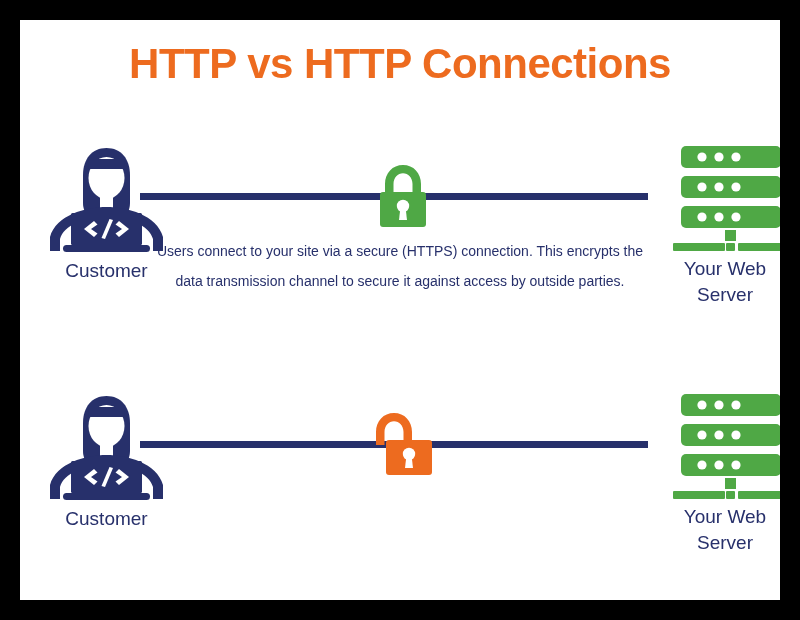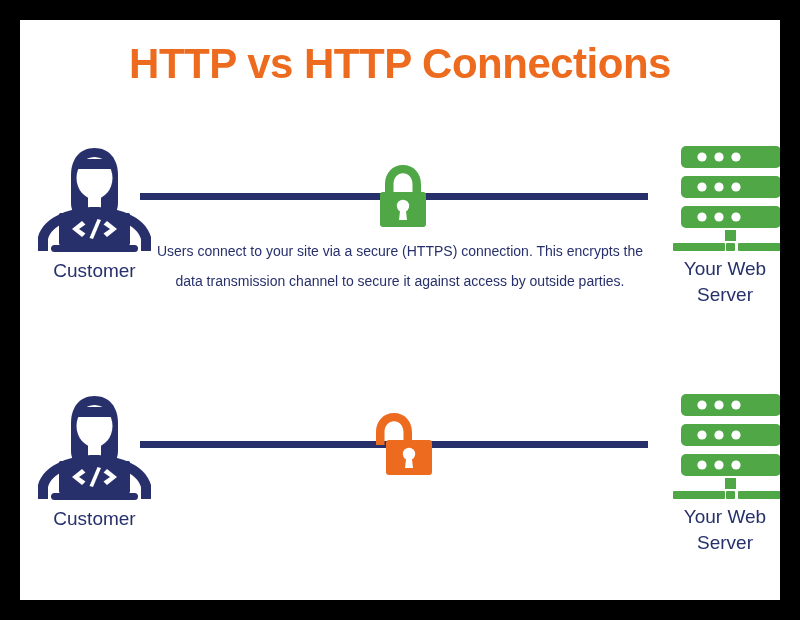--- a/index.html
+++ b/index.html
@@ -66,21 +66,21 @@
     width: 508px;
     height: 7px;
     background: #27306B;
   }
   #conn-line-https { top: 173px; }
   #conn-line-http  { top: 421px; }
 
   
   .customer-block {
     position: absolute;
-    left: 2px;
+    left: 14px;
     width: 145px;
     text-align: center;
   }
   #customer-block-https { top: 125px; }
   #customer-block-http  { top: 373px; }
 
   .customer-icon { width: 145px; height: 112px; display: block; }
 
   .customer-label {
     margin-top: 1px;

